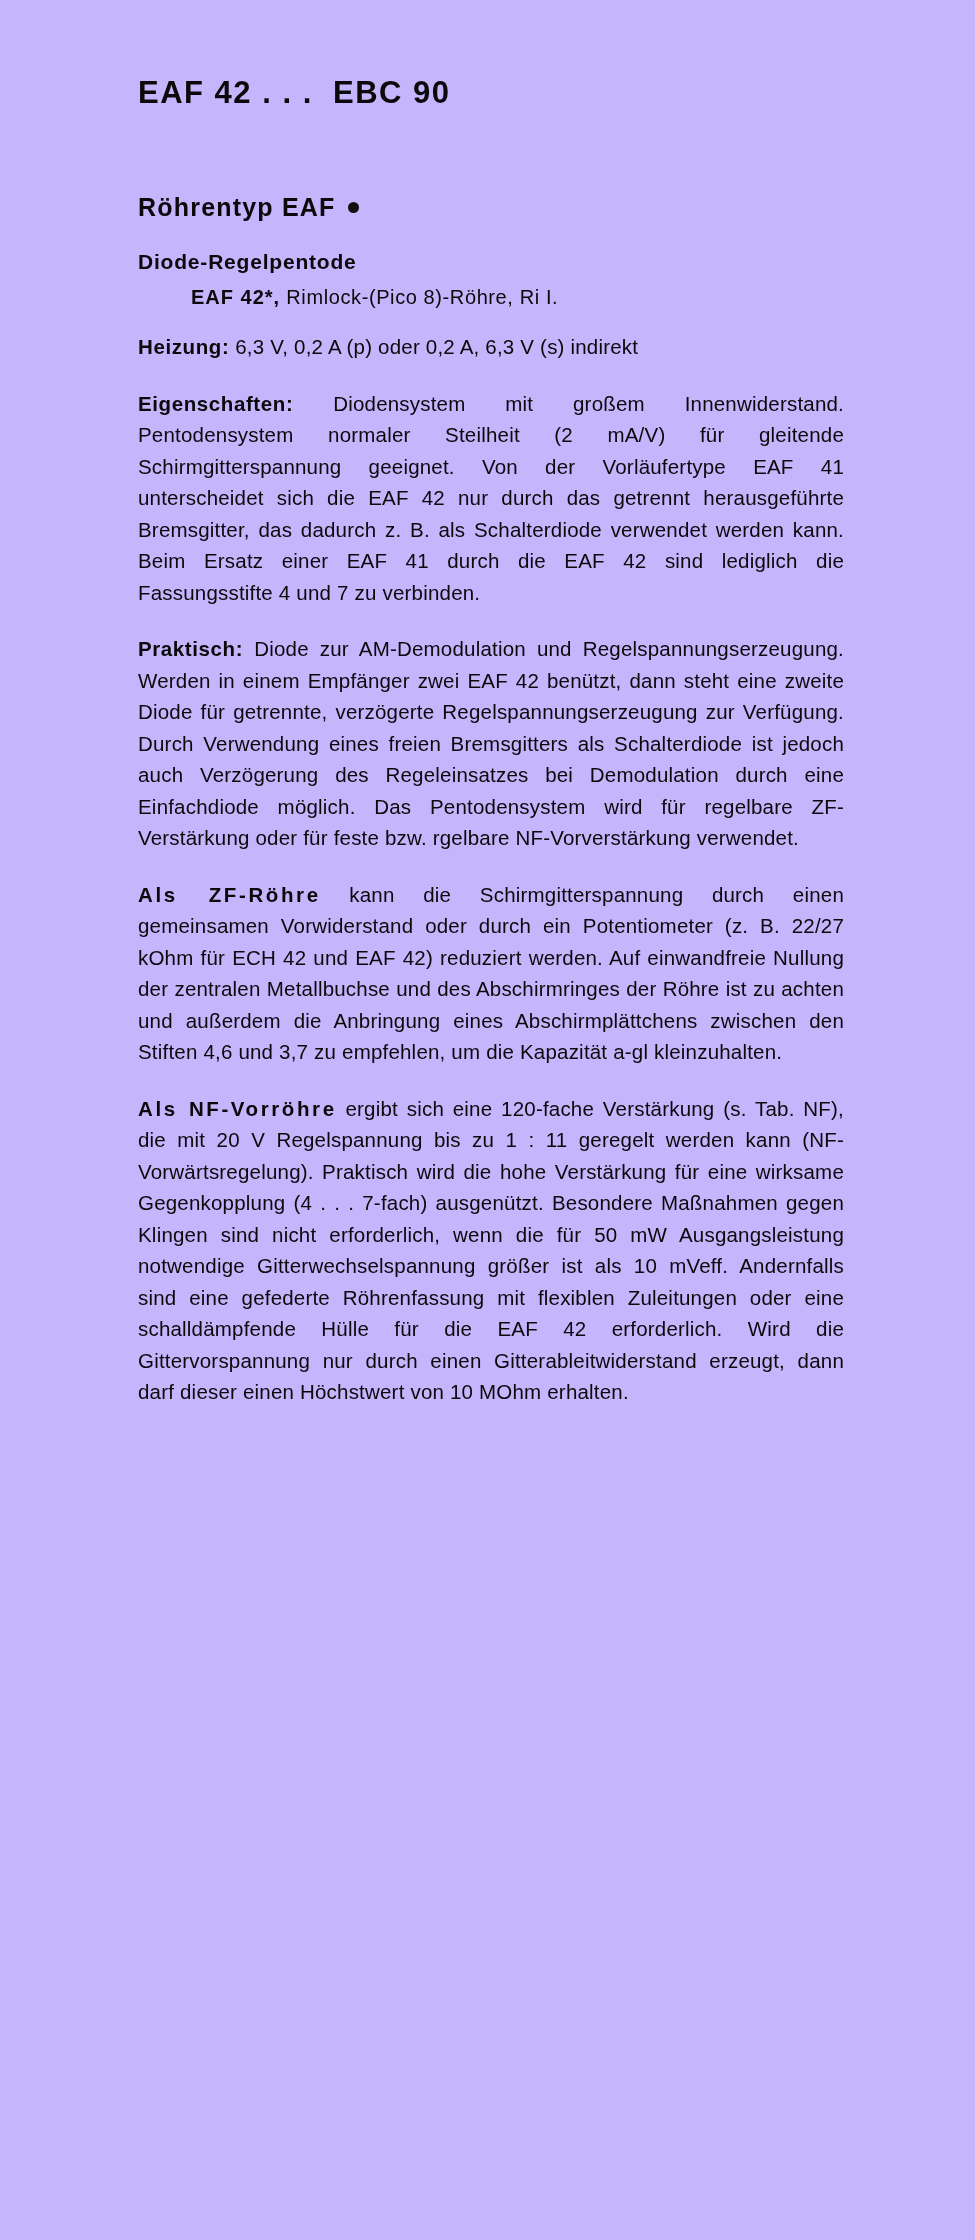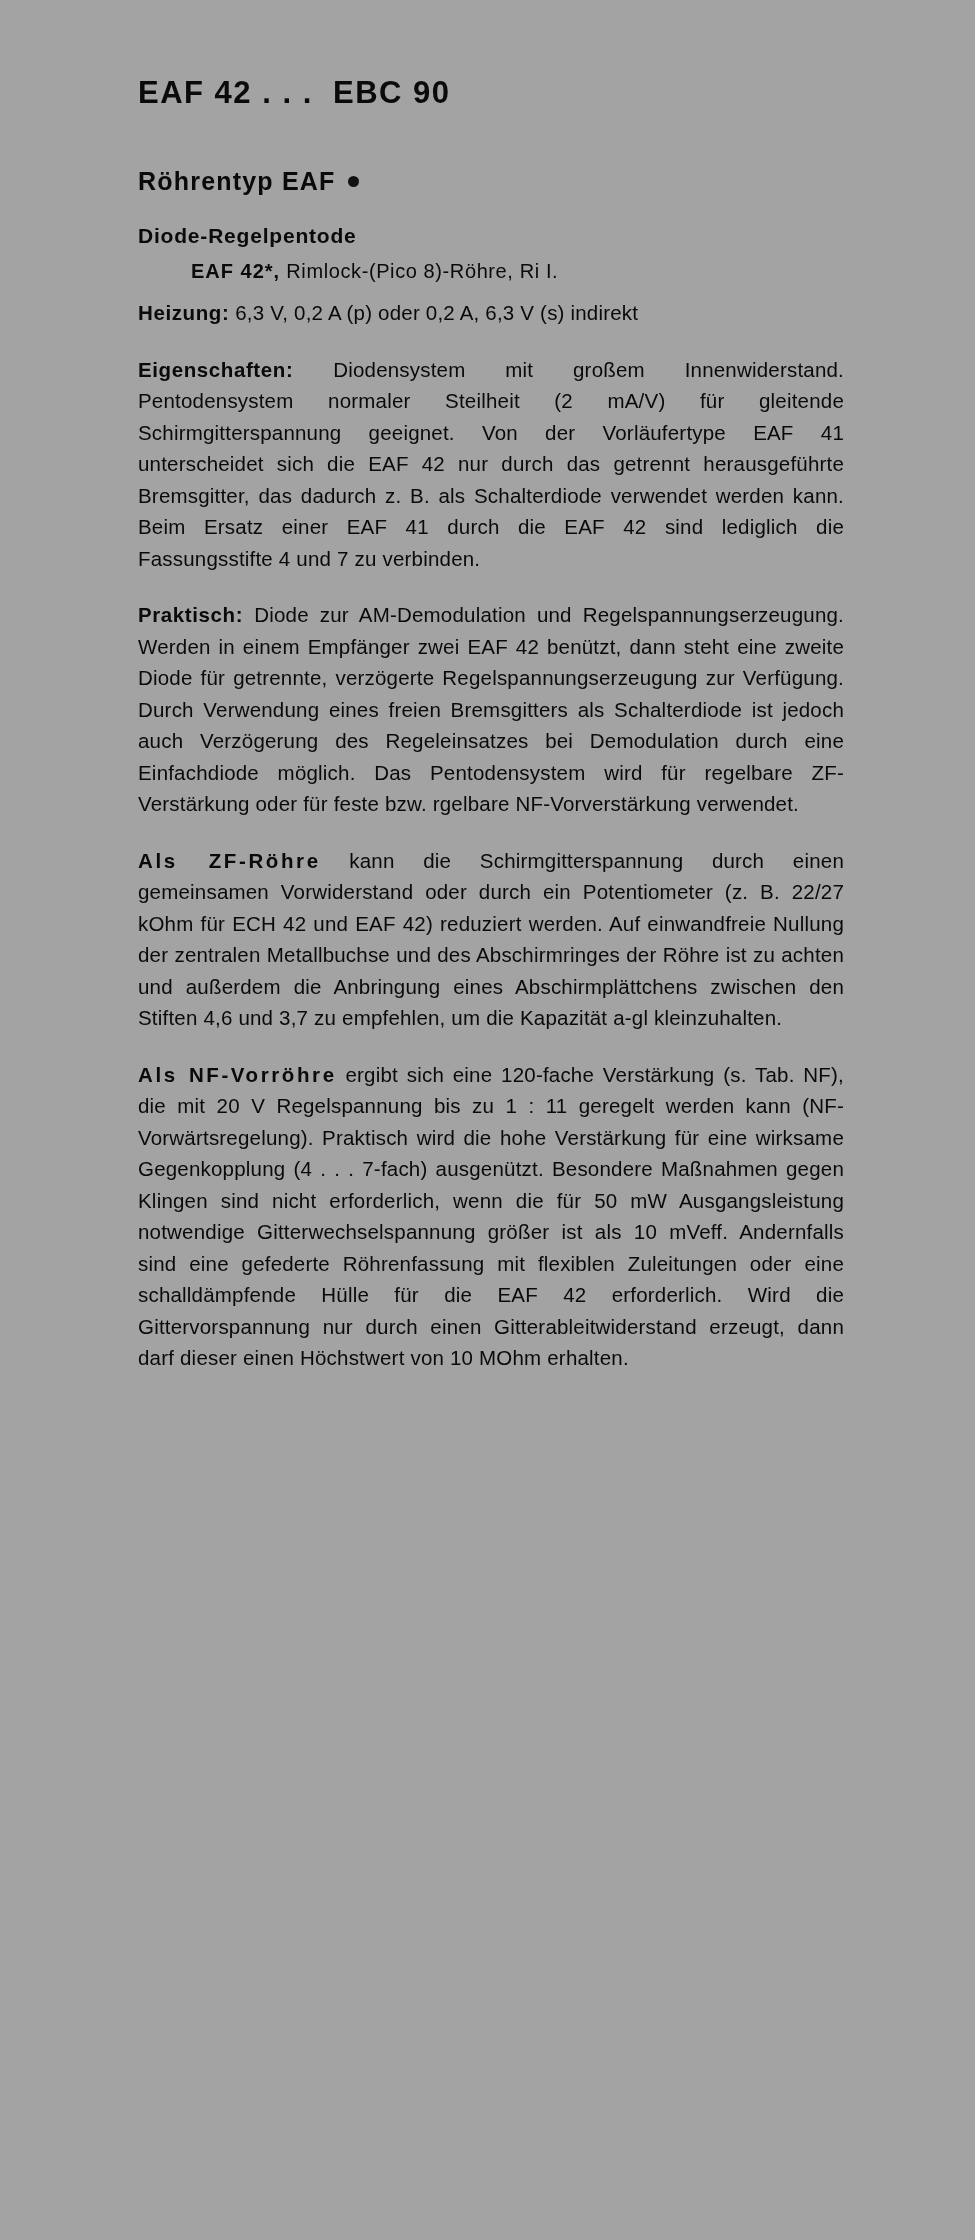--- a/index.html
+++ b/index.html
@@ -11,41 +11,41 @@
     width: 975px;
     height: 2240px;
     font-family: "Liberation Sans", sans-serif;
     color: #0a0a0a;
     overflow: hidden;
   }
   .page {
     position: relative;
     width: 975px;
     height: 2240px;
-    background: #a3a3a3;
+    background: #c4b5fd;
   }
   .content {
     position: absolute;
     left: 138px;
     top: 0;
     width: 706px;
   }
   .running-head {
     font-size: 31px;
     font-weight: bold;
     letter-spacing: 1.5px;
     margin-top: 75px;
     margin-bottom: 0;
     white-space: pre;
   }
   .type-head {
     font-size: 25px;
     font-weight: bold;
     letter-spacing: 1.2px;
-    margin-top: 56px;
+    margin-top: 82px;
   }
   .type-head .bullet {
     display: inline-block;
     width: 11px;
     height: 11px;
     border-radius: 50%;
     background: #111;
     margin-left: 12px;
     vertical-align: 3px;
   }
@@ -66,21 +66,21 @@
   p.para {
     font-size: 20.5px;
     line-height: 31.5px;
     text-align: justify;
     margin: 0;
     letter-spacing: 0.2px;
   }
   .pblock { margin-top: 25px; }
   .lead { font-weight: bold; letter-spacing: 0.6px; }
   .spaced { letter-spacing: 2.6px; font-weight: bold; }
-  .para-heizung { margin-top: 14px; }
+  .para-heizung { margin-top: 22px; }
 </style>
 </head>
 <body>
 
 <div class="page">
   <div class="content">
 
     <div class="running-head">EAF 42 . . .  EBC 90</div>
 
     <div class="type-head">

